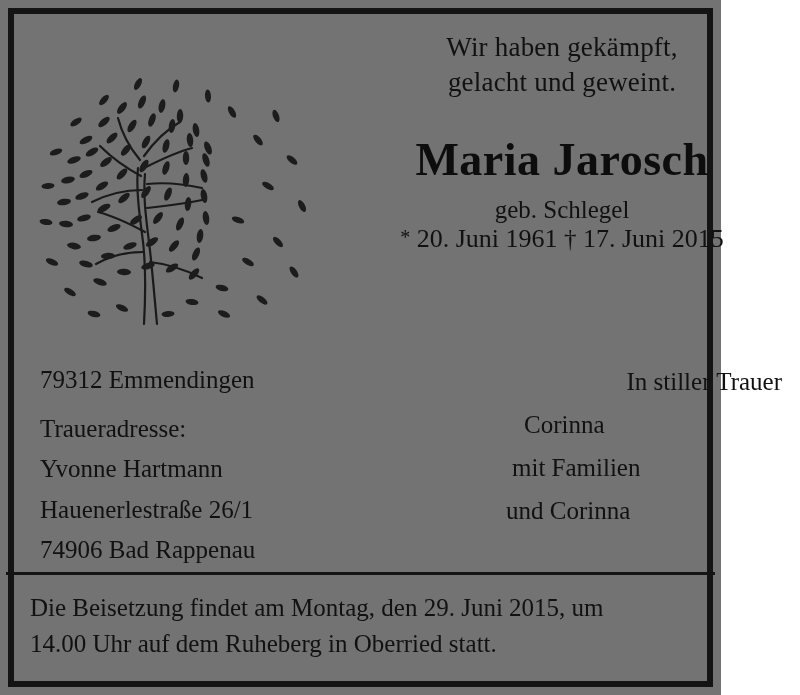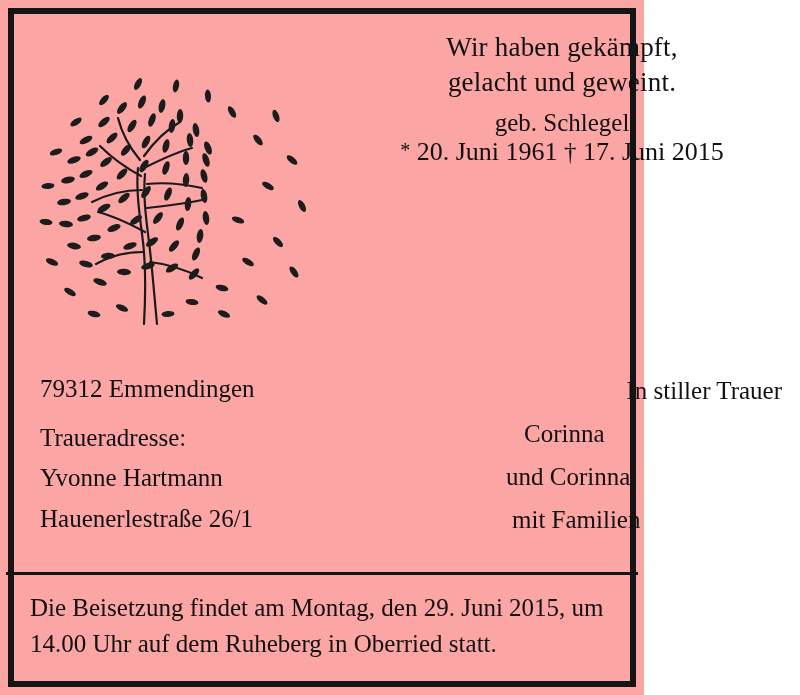--- a/index.html
+++ b/index.html
@@ -5,23 +5,23 @@
   html, body {
     margin: 0;
     padding: 0;
     background: #ffffff;
   }
   body {
     font-family: "Liberation Serif", serif;
   }
   .page {
     position: relative;
-    width: 644px;
+    width: 721px;
     height: 695px;
-    background: #fca5a5;
+    background: #737373;
     box-sizing: border-box;
   }
   .outer-border {
     position: absolute;
     left: 8px;
     top: 8px;
     right: 8px;
     bottom: 8px;
     border: 6px solid #141414;
     box-sizing: border-box;
@@ -89,21 +89,21 @@
     vertical-align: 3px;
   }
   .dates .cross {
     font-size: 25px;
   }
 
   
   .mid-row {
     position: absolute;
     left: 0;
-    top: 349px;
+    top: 340px;
     width: 100%;
     height: 208px;
   }
   .address {
     position: absolute;
     left: 18px;
     top: 0;
     width: 350px;
     font-size: 25px;
     line-height: 1.62;
@@ -281,43 +281,45 @@
             </g>
           </g>
         </svg>
       </div>
 
       <div class="headline-block">
         <div class="motto">
           <span class="motto-line">Wir haben gekämpft,</span>
           <span class="motto-line">gelacht und geweint.</span>
         </div>
+        <div class="name">Maria Jarosch</div>
         <div class="maiden">geb. Schlegel</div>
         <div class="dates">
           <span class="sym">*</span>
           <span>20. Juni 1961</span>
           <span class="cross">†</span>
           <span>17. Juni 2015</span>
         </div>
       </div>
     </div>
 
     <div class="mid-row">
       <div class="address">
         <span class="addr-line first">79312 Emmendingen</span>
         <span class="addr-line">Traueradresse:</span>
         <span class="addr-line">Yvonne Hartmann</span>
         <span class="addr-line">Hauenerlestraße 26/1</span>
+        <span class="addr-line">74906 Bad Rappenau</span>
       </div>
 
       <div class="mourners">
         <span class="m-line i0">In stiller Trauer</span>
         <span class="m-line i2">Corinna</span>
+        <span class="m-line i4">mit Familien</span>
         <span class="m-line i3">und Corinna</span>
-        <span class="m-line i4">mit Familien</span>
       </div>
     </div>
 
     <div class="divider"></div>
 
     <div class="footer">
       <span class="f-line">Die Beisetzung findet am Montag, den 29. Juni 2015, um</span>
       <span class="f-line">14.00 Uhr auf dem Ruheberg in Oberried statt.</span>
     </div>
 

